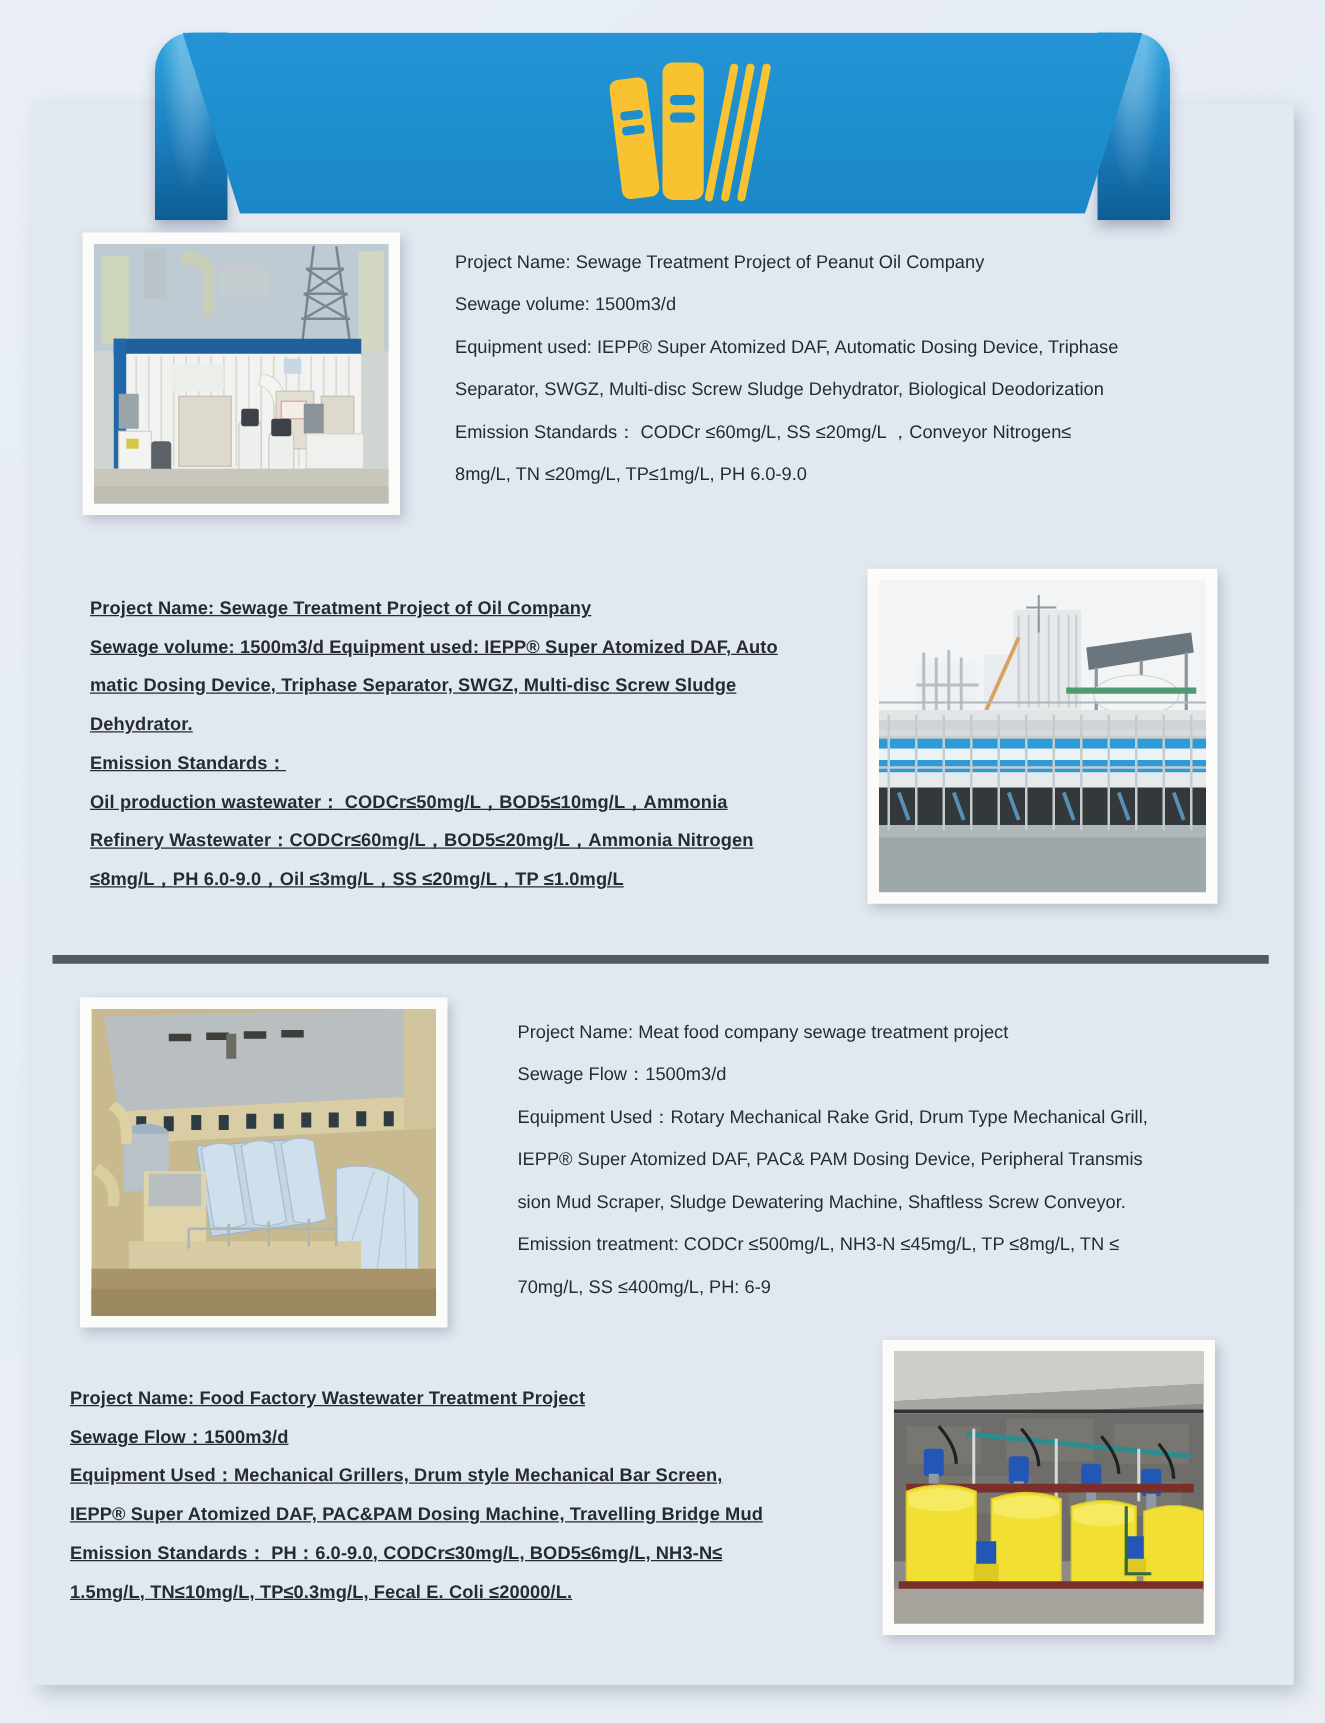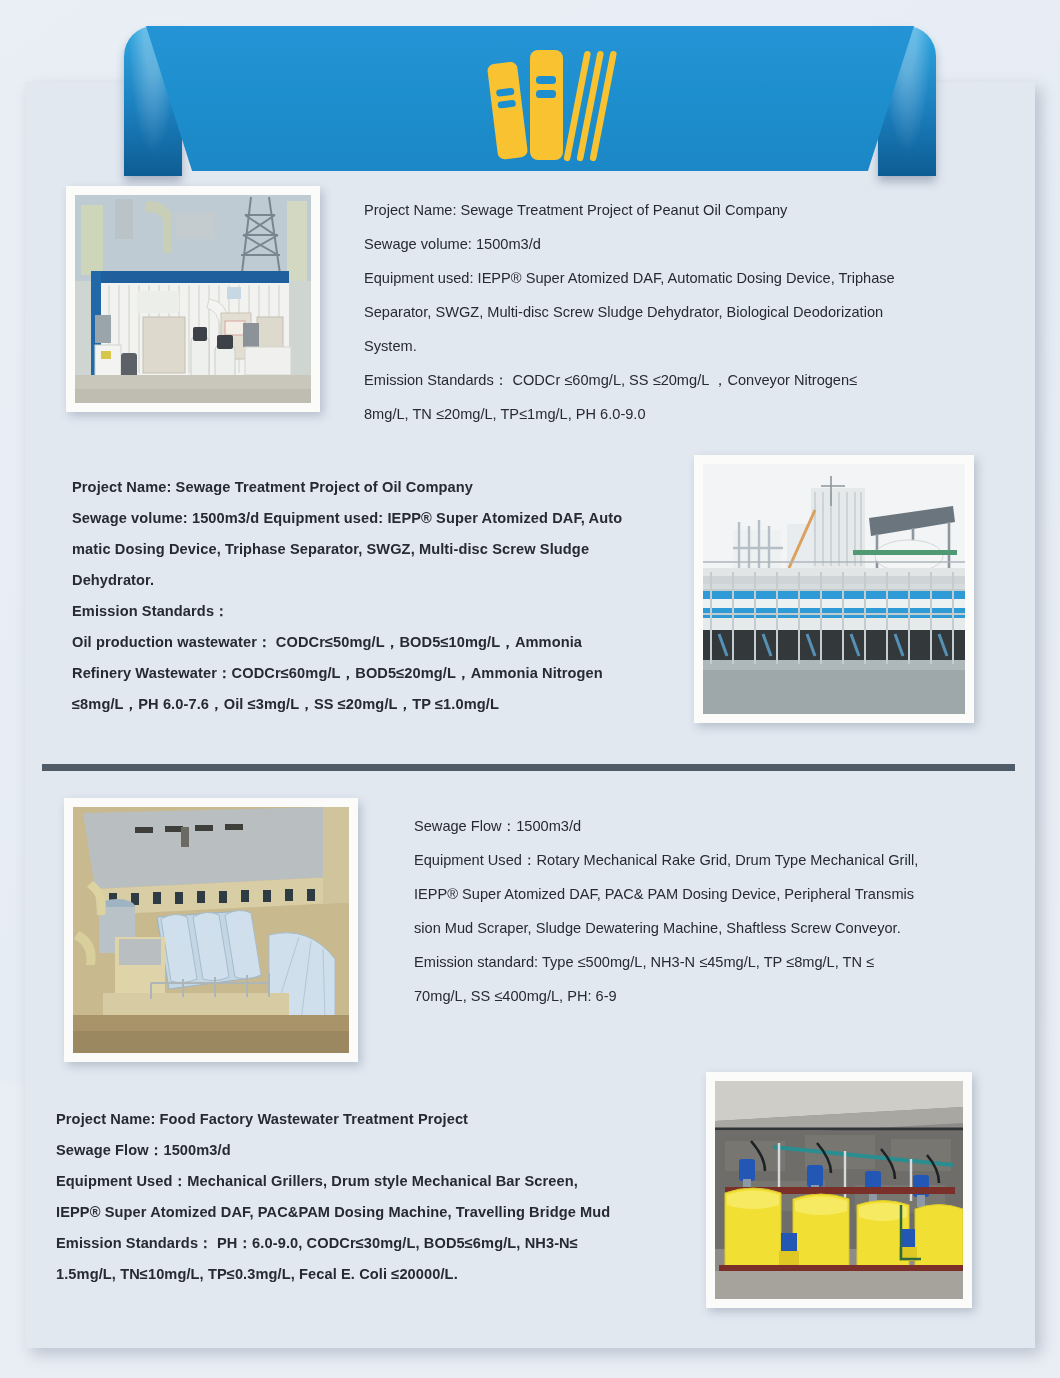--- a/index.html
+++ b/index.html
@@ -68,21 +68,21 @@
 
   #photo1 { left: 66px; top: 186px;  width: 254px; height: 226px; }
   #photo2 { left: 694px; top: 455px; width: 280px; height: 268px; }
   #photo3 { left: 64px; top: 798px;  width: 294px; height: 264px; }
   #photo4 { left: 706px; top: 1072px;width: 266px; height: 236px; }
 
   
   .txt { position: absolute; color: #262b33; }
   .txt p { margin: 0; }
   .loose p { line-height: 34px; font-size: 14.6px; }
-  .tight p { line-height: 31px; font-size: 14.6px; }
+  .tight p { line-height: 31px; font-size: 14.6px; text-decoration: underline; }
 
   #block1 { left: 364px; top: 193px; width: 628px; }
   #block2 { left: 72px;  top: 472px; width: 612px; }
   #block3 { left: 414px; top: 809px; width: 600px; }
   #block4 { left: 56px;  top: 1104px;width: 612px; }
 
   #block2 p, #block4 p { font-weight: 600; letter-spacing: .1px; }
 
   
   .divider {
@@ -372,42 +372,42 @@
     </div>
   </div>
 
   <div class="divider"></div>
 
   <div class="txt loose" id="block1">
     <p>Project Name: Sewage Treatment Project of Peanut Oil Company</p>
     <p>Sewage volume: 1500m3/d</p>
     <p>Equipment used: IEPP® Super Atomized DAF, Automatic Dosing Device,  Triphase</p>
     <p>Separator, SWGZ, Multi-disc Screw Sludge Dehydrator, Biological Deodorization</p>
-    <p>System.</p>
     <p>Emission Standards：  CODCr ≤60mg/L, SS ≤20mg/L ，Conveyor Nitrogen≤</p>
     <p>8mg/L, TN ≤20mg/L, TP≤1mg/L, PH 6.0-9.0</p>
   </div>
 
   <div class="txt tight" id="block2">
     <p>Project Name: Sewage Treatment Project of Oil Company</p>
     <p>Sewage volume: 1500m3/d Equipment used: IEPP® Super Atomized DAF, Auto</p>
     <p>matic Dosing Device, Triphase Separator, SWGZ, Multi-disc Screw Sludge</p>
     <p>Dehydrator.</p>
     <p>Emission Standards：</p>
     <p>Oil production wastewater： CODCr≤50mg/L，BOD5≤10mg/L，Ammonia</p>
     <p>Refinery Wastewater：CODCr≤60mg/L，BOD5≤20mg/L，Ammonia Nitrogen</p>
-    <p>≤8mg/L，PH 6.0-7.6，Oil ≤3mg/L，SS ≤20mg/L，TP ≤1.0mg/L</p>
+    <p>≤8mg/L，PH 6.0-9.0，Oil ≤3mg/L，SS ≤20mg/L，TP ≤1.0mg/L</p>
   </div>
 
   <div class="txt loose" id="block3">
+    <p>Project Name: Meat food company sewage treatment project</p>
     <p>Sewage Flow：1500m3/d</p>
     <p>Equipment Used：Rotary Mechanical Rake Grid, Drum Type Mechanical Grill,</p>
     <p>IEPP® Super Atomized DAF, PAC&amp; PAM Dosing Device, Peripheral Transmis</p>
     <p>sion Mud Scraper, Sludge Dewatering Machine, Shaftless Screw Conveyor.</p>
-    <p>Emission standard: Type ≤500mg/L, NH3-N ≤45mg/L, TP ≤8mg/L, TN ≤</p>
+    <p>Emission treatment: CODCr ≤500mg/L, NH3-N ≤45mg/L, TP ≤8mg/L, TN ≤</p>
     <p>70mg/L, SS ≤400mg/L, PH: 6-9</p>
   </div>
 
   <div class="txt tight" id="block4">
     <p>Project Name: Food Factory Wastewater Treatment Project</p>
     <p>Sewage Flow：1500m3/d</p>
     <p>Equipment Used：Mechanical Grillers, Drum style Mechanical Bar Screen,</p>
     <p>IEPP® Super Atomized DAF, PAC&amp;PAM Dosing Machine, Travelling Bridge Mud</p>
     <p>Emission Standards：  PH：6.0-9.0, CODCr≤30mg/L, BOD5≤6mg/L, NH3-N≤</p>
     <p>1.5mg/L, TN≤10mg/L, TP≤0.3mg/L, Fecal E. Coli ≤20000/L.</p>

